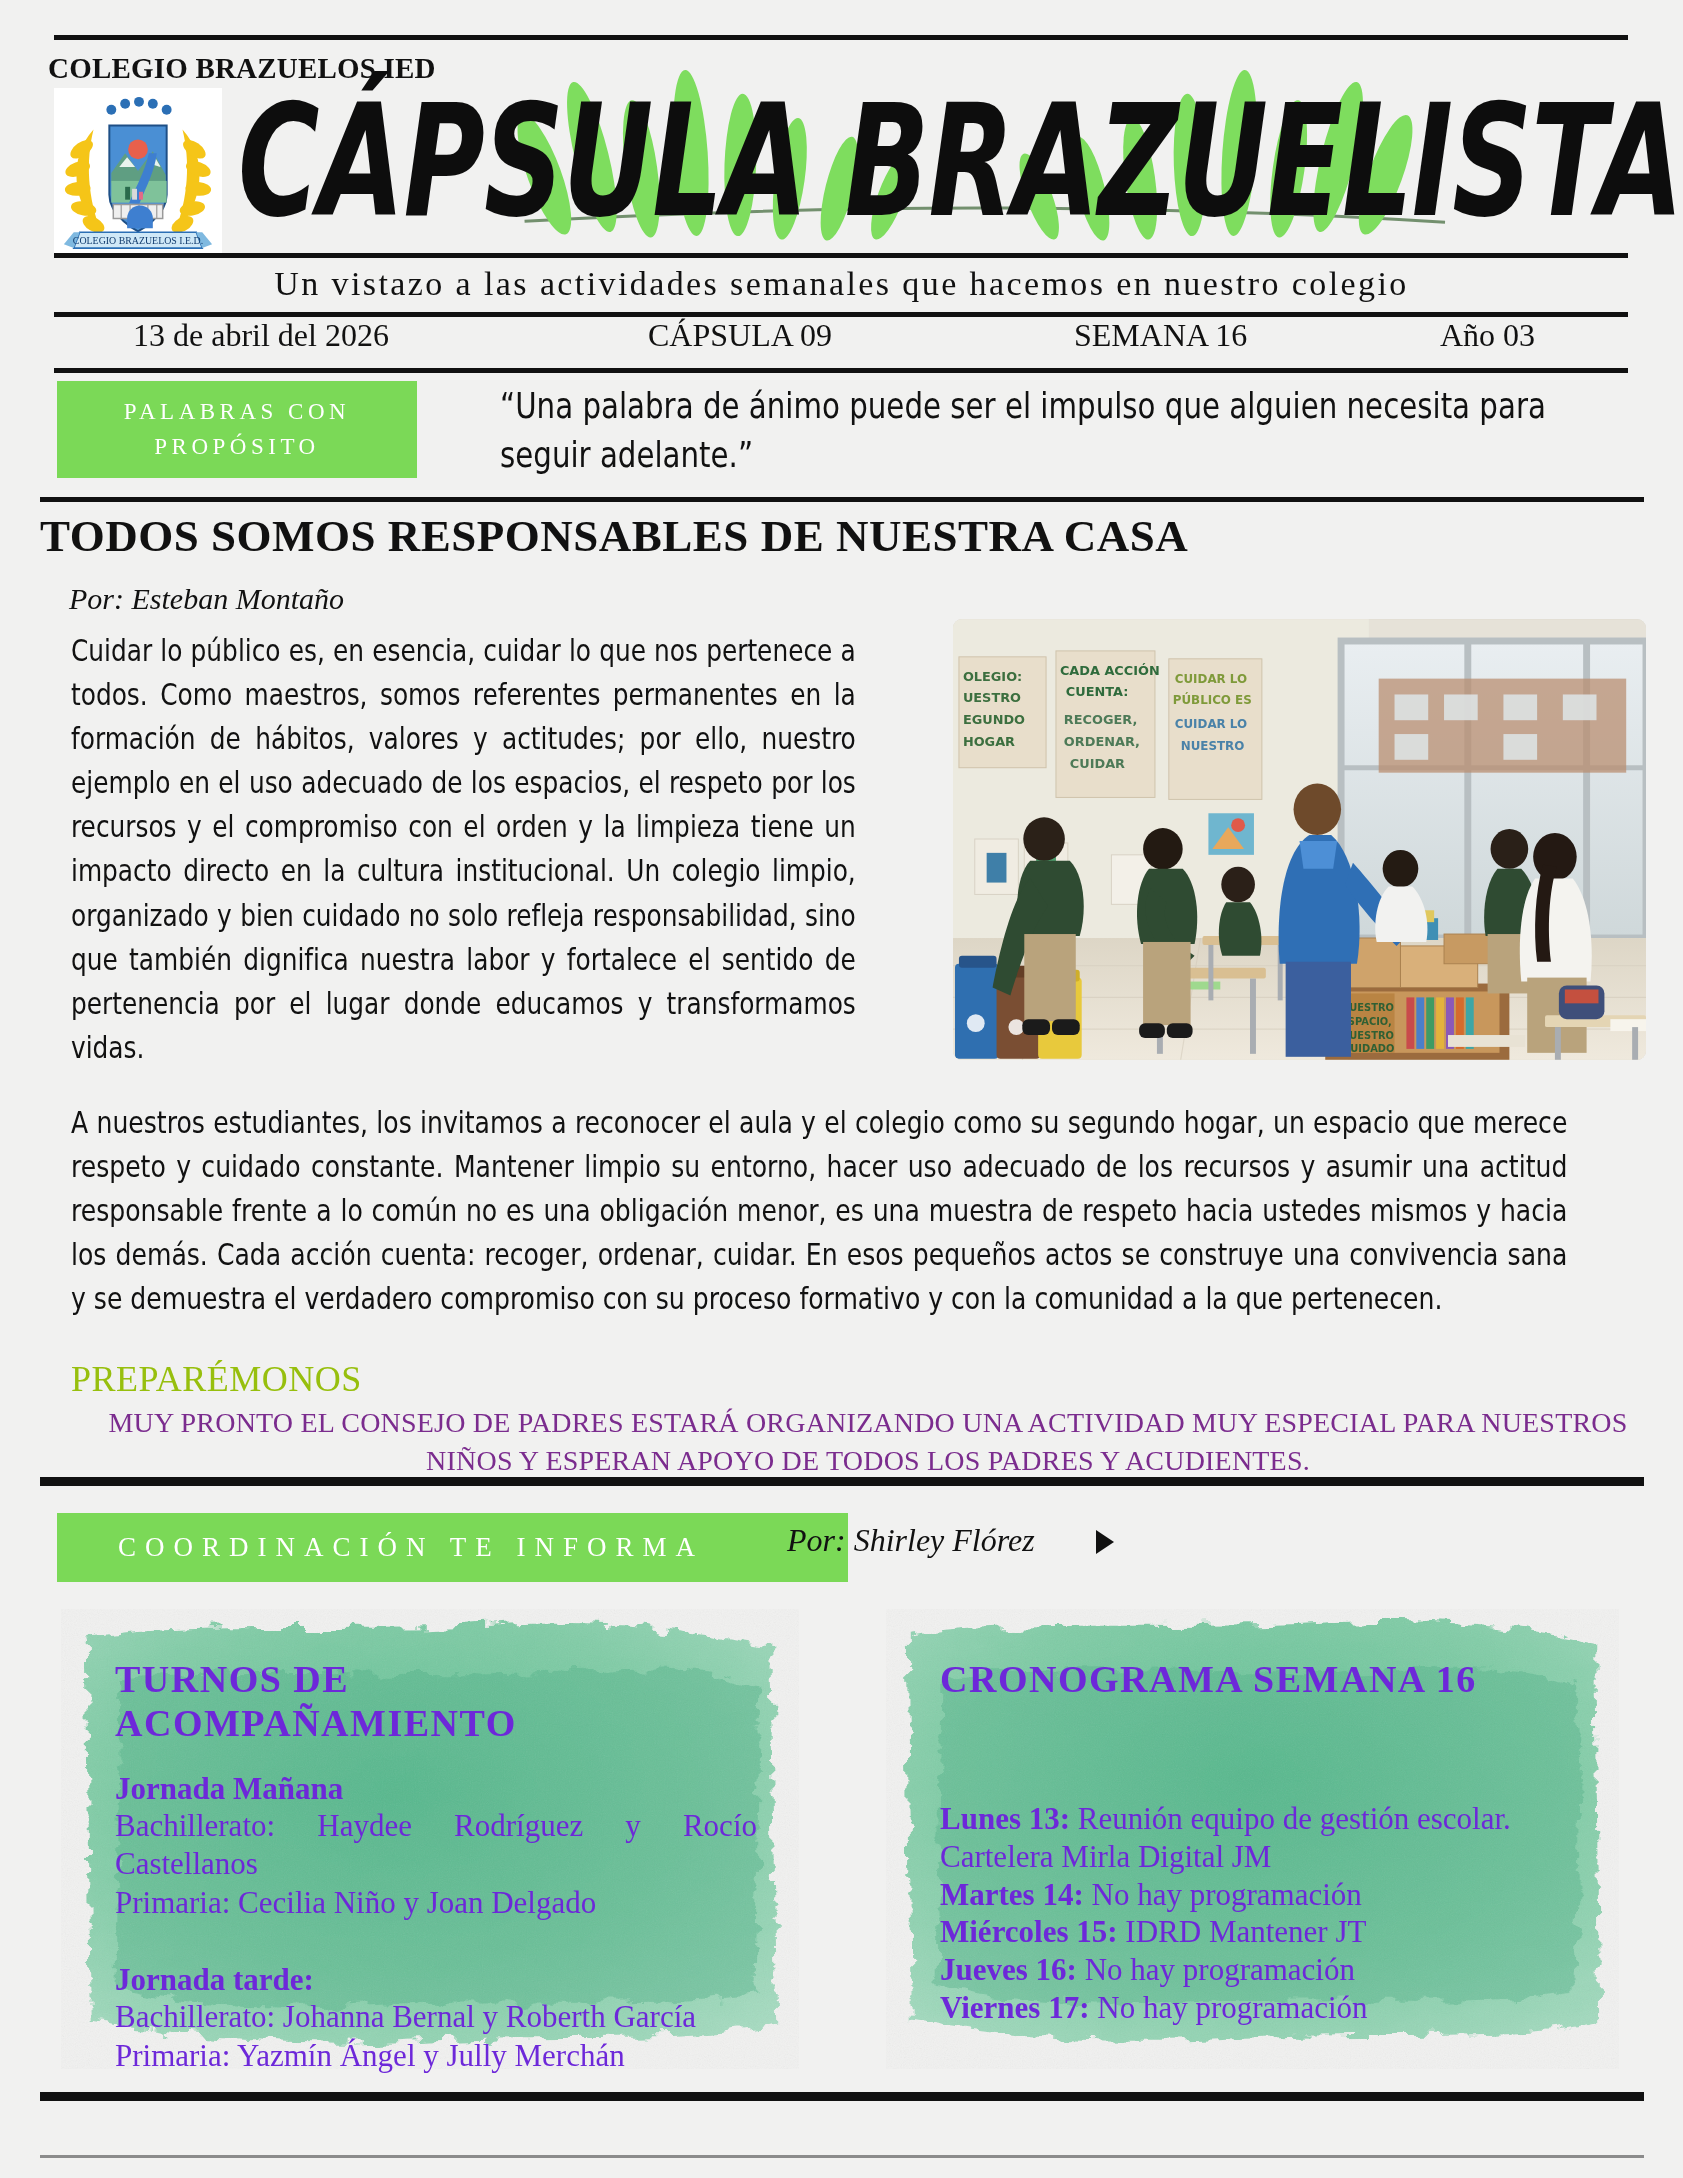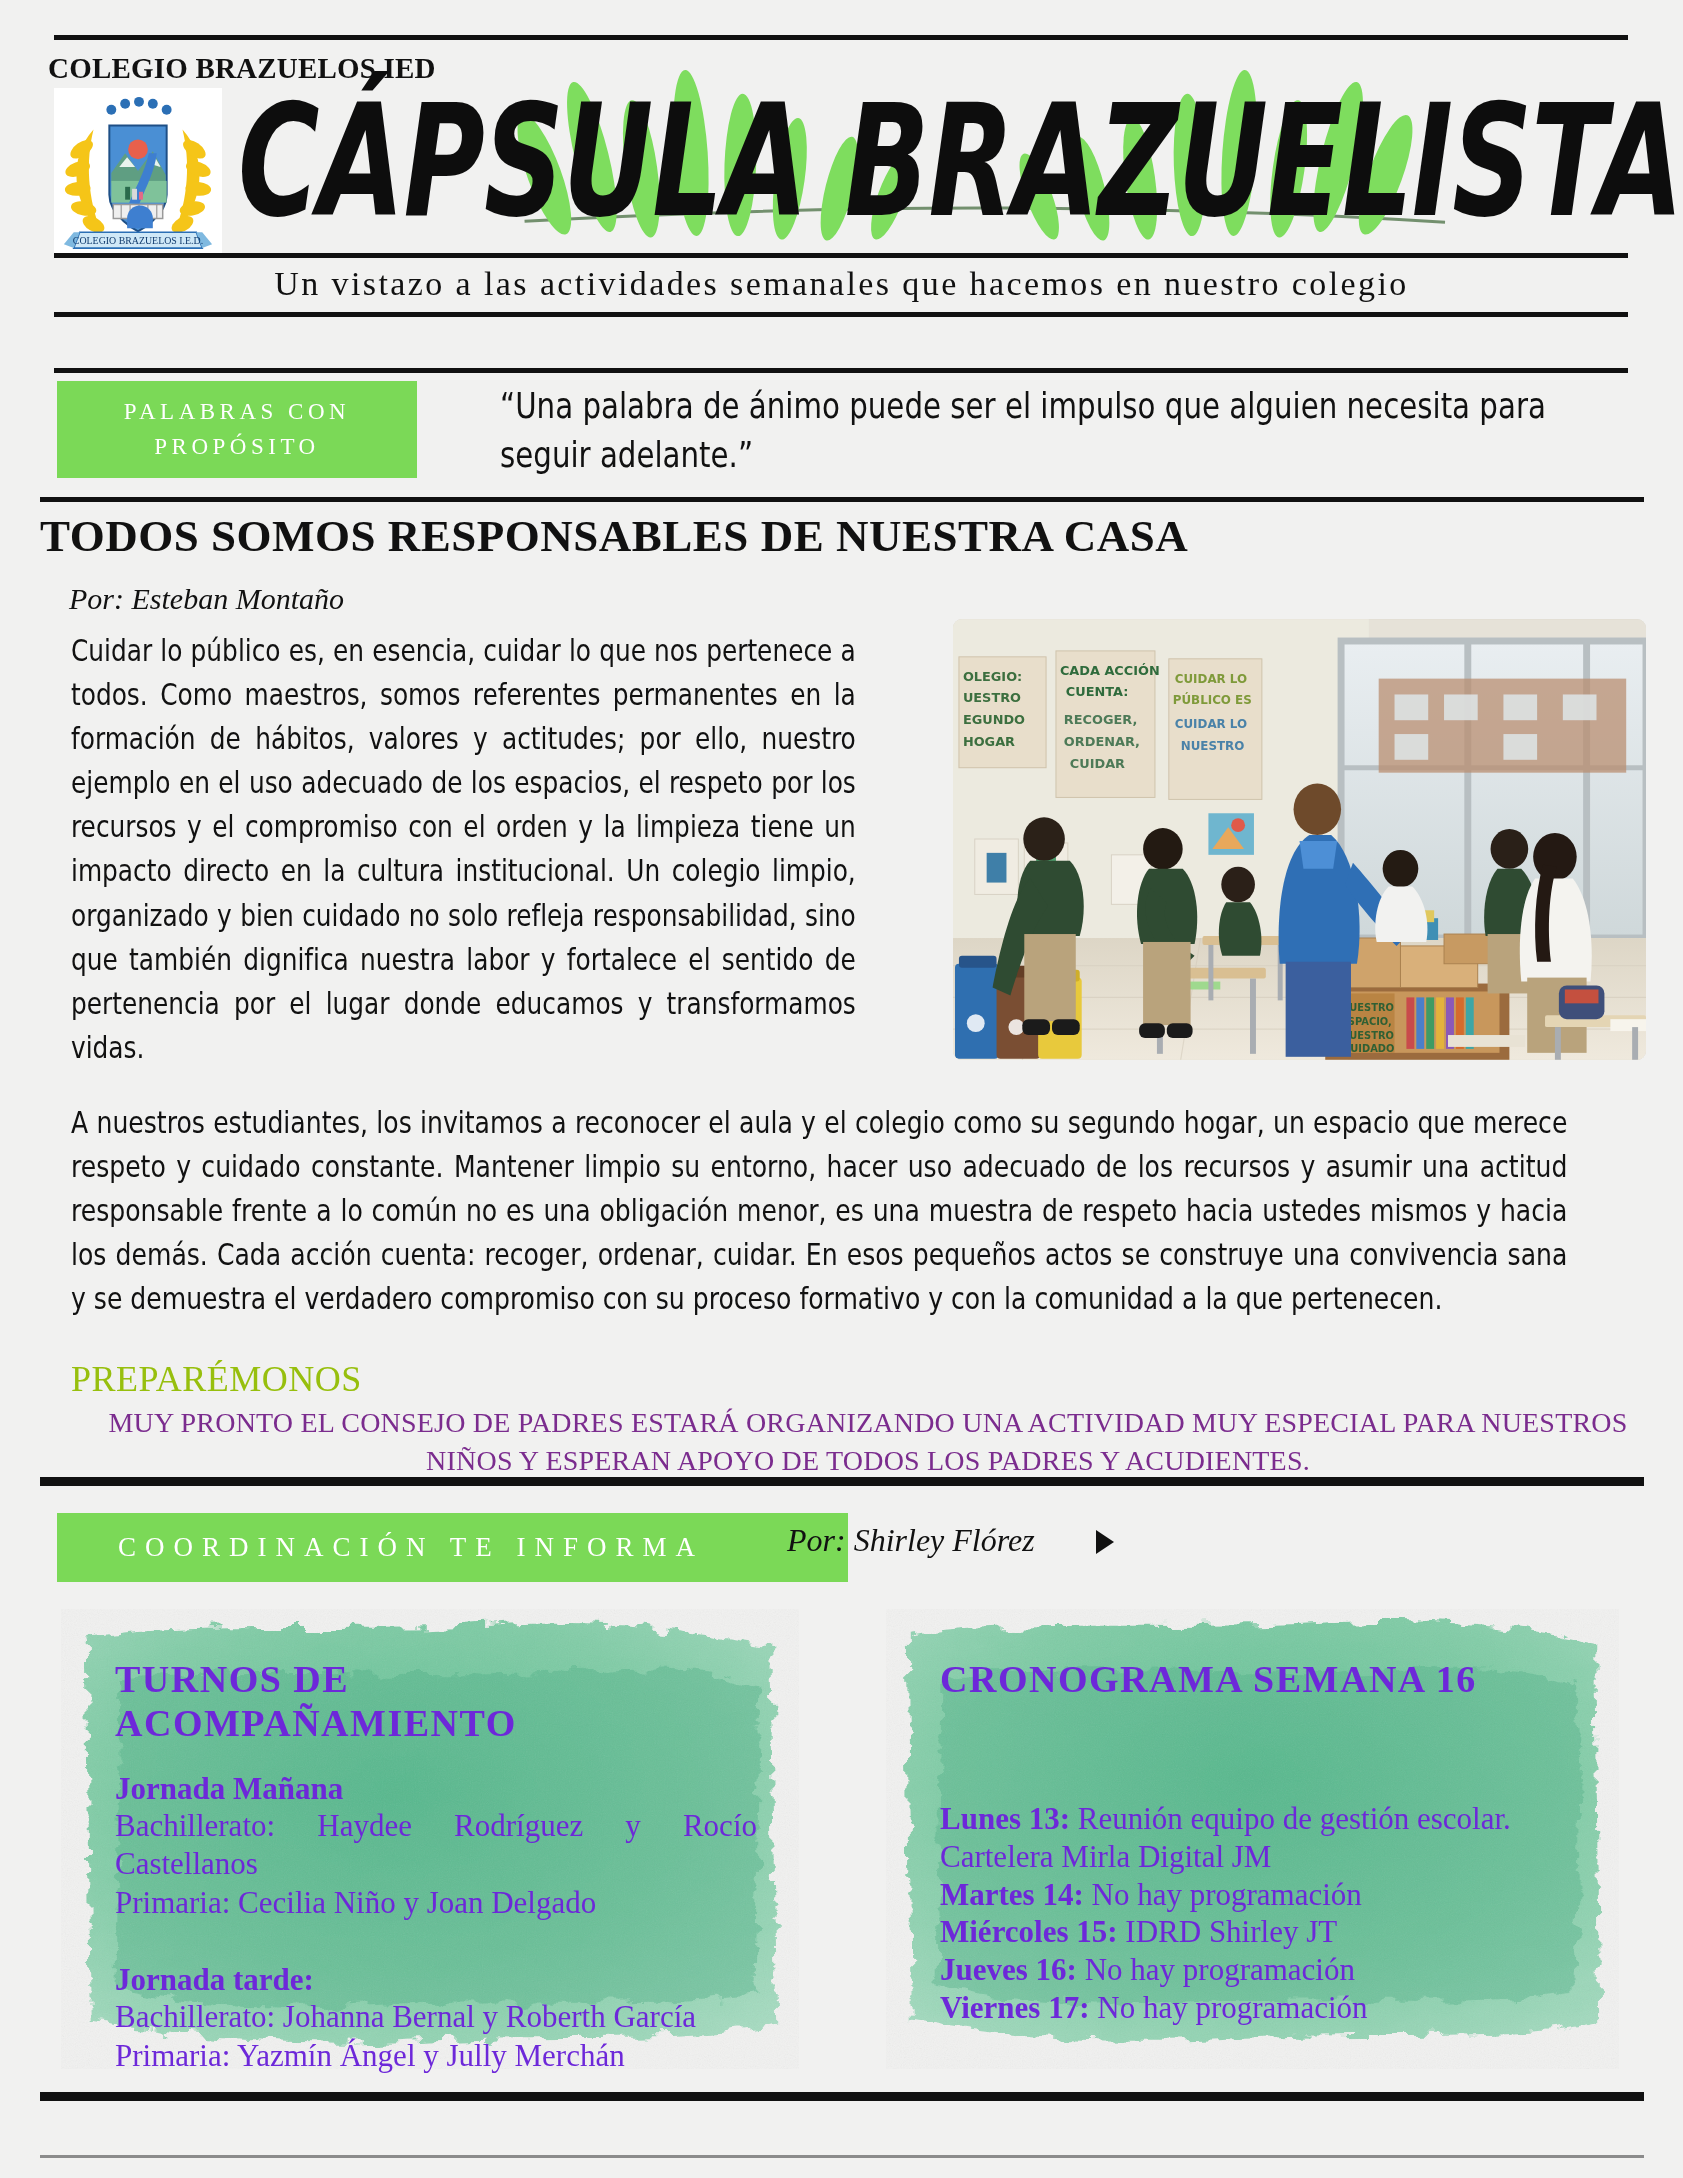--- a/index.html
+++ b/index.html
@@ -390,20 +390,26 @@
 
     <div class="wordmark">CÁPSULA BRAZUELISTA</div>
   </div>
 
   <div class="rule rule-med" style="left:54px; top:253px; width:1574px;"></div>
 
   <div class="tagline">Un vistazo a las actividades semanales que hacemos en nuestro colegio</div>
 
   <div class="rule rule-med" style="left:54px; top:312px; width:1574px;"></div>
 
+  <div class="issueline">
+    <span class="iss-date">13 de abril del 2026</span>
+    <span class="iss-caps">CÁPSULA 09</span>
+    <span class="iss-week">SEMANA  16</span>
+    <span class="iss-year">Año 03</span>
+  </div>
 
   <div class="rule rule-med" style="left:54px; top:368px; width:1574px;"></div>
 
   <div class="quote-box">
     <div class="quote-box-label">PALABRAS CON PROPÓSITO</div>
   </div>
   <div class="quote-text">“Una palabra de ánimo puede ser el impulso que alguien necesita para seguir adelante.”</div>
 
   <div class="rule rule-med" style="left:40px; top:497px; width:1604px;"></div>
 
@@ -675,21 +681,21 @@
         <div class="sched-line">
           <b>Lunes 13:</b><span> Reunión equipo de gestión escolar.</span>
         </div>
         <div class="sched-line">
           <b></b><span>Cartelera Mirla Digital JM</span>
         </div>
         <div class="sched-line">
           <b>Martes 14:</b><span>  No hay programación</span>
         </div>
         <div class="sched-line">
-          <b>Miércoles 15:</b><span> IDRD Shirley JT</span>
+          <b>Miércoles 15:</b><span> IDRD Mantener JT</span>
         </div>
         <div class="sched-line">
           <b>Jueves 16:</b><span> No hay programación</span>
         </div>
         <div class="sched-line">
           <b>Viernes 17:</b><span> No hay programación</span>
         </div>
       </div>
     </div>
   </div>

